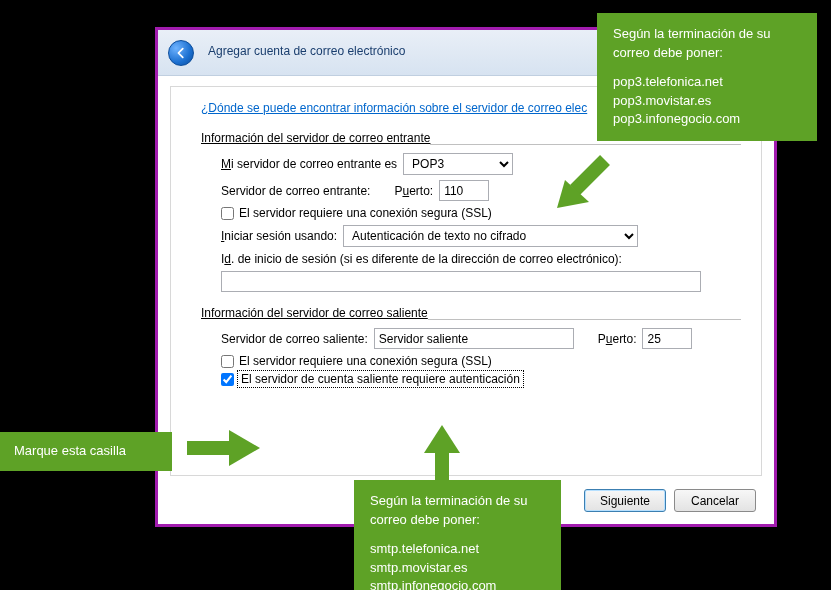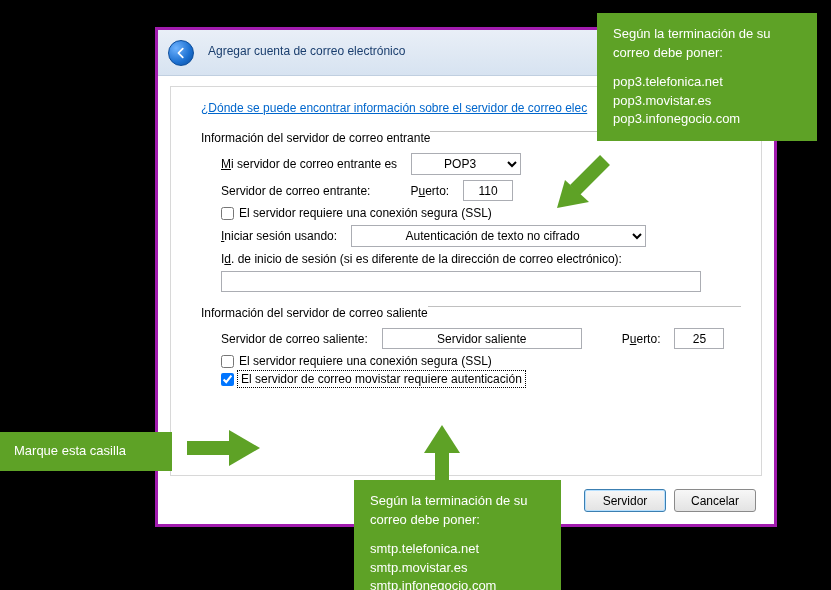--- a/index.html
+++ b/index.html
@@ -60,44 +60,44 @@
     cursor: pointer;
     font-size: 12px;
     display: inline-block;
     margin-bottom: 12px;
     text-align: right;
   }
   .group-header {
     font-size: 12px;
     color: #000;
     display: flex;
-    align-items: flex-start;
+    align-items: flex-end;
     margin: 4px 0 8px 0;
+    text-decoration: underline;
   }
   .group-header .hr {
     flex: 1;
     height: 1px;
     background: #c0c0c0;
   }
   .row {
     display: flex;
     align-items: center;
     margin: 5px 0 5px 20px;
-    gap: 14px;
+    gap: 6px;
   }
   .label { font-size: 12px; color: #000; white-space: nowrap; }
   .underline-char { text-decoration: underline; }
   select, input[type="text"] {
     font-family: inherit;
     font-size: 12px;
     border: 1px solid #abadb3;
     background: #fff;
     padding: 2px 4px;
     height: 21px;
-    text-align: center;
   }
   select { height: 22px; }
   .combo-pop3 { width: 110px; }
   .combo-auth { width: 295px; }
   .in-server { width: 200px; font-size: 14px; font-family: Calibri, sans-serif; }
   .out-server { width: 200px; font-size: 14px; font-family: Calibri, sans-serif; }
   .port { width: 50px; }
   .id-field { width: 480px; margin-left: 20px; }
   .chk-row { margin: 4px 0 4px 20px; display: flex; align-items: center; gap: 5px; }
   .chk-row input { margin: 0; }
@@ -209,26 +209,26 @@
       <input type="text" class="port" value="25" style="">
     </div>
 
     <div class="chk-row">
       <input type="checkbox" style="">
       <label>El servidor requiere una conexión segura (SSL)</label>
     </div>
 
     <div class="chk-row">
       <input type="checkbox" checked="" style="">
-      <label class="dotted-focus">El servidor de correo movistar requiere autenticación</label>
+      <label class="dotted-focus">El servidor de cuenta saliente requiere autenticación</label>
     </div>
   </div>
 
   <div class="buttons">
-    <button class="btn default">Servidor</button>
+    <button class="btn default">Siguiente</button>
     <button class="btn">Cancelar</button>
   </div>
 </div>
 
 <div class="callout callout-top">
   <div class="hdr">Según la terminación de su correo debe poner:</div>
   <div>pop3.telefonica.net</div>
   <div>pop3.movistar.es</div>
   <div>pop3.infonegocio.com</div>
 </div>

